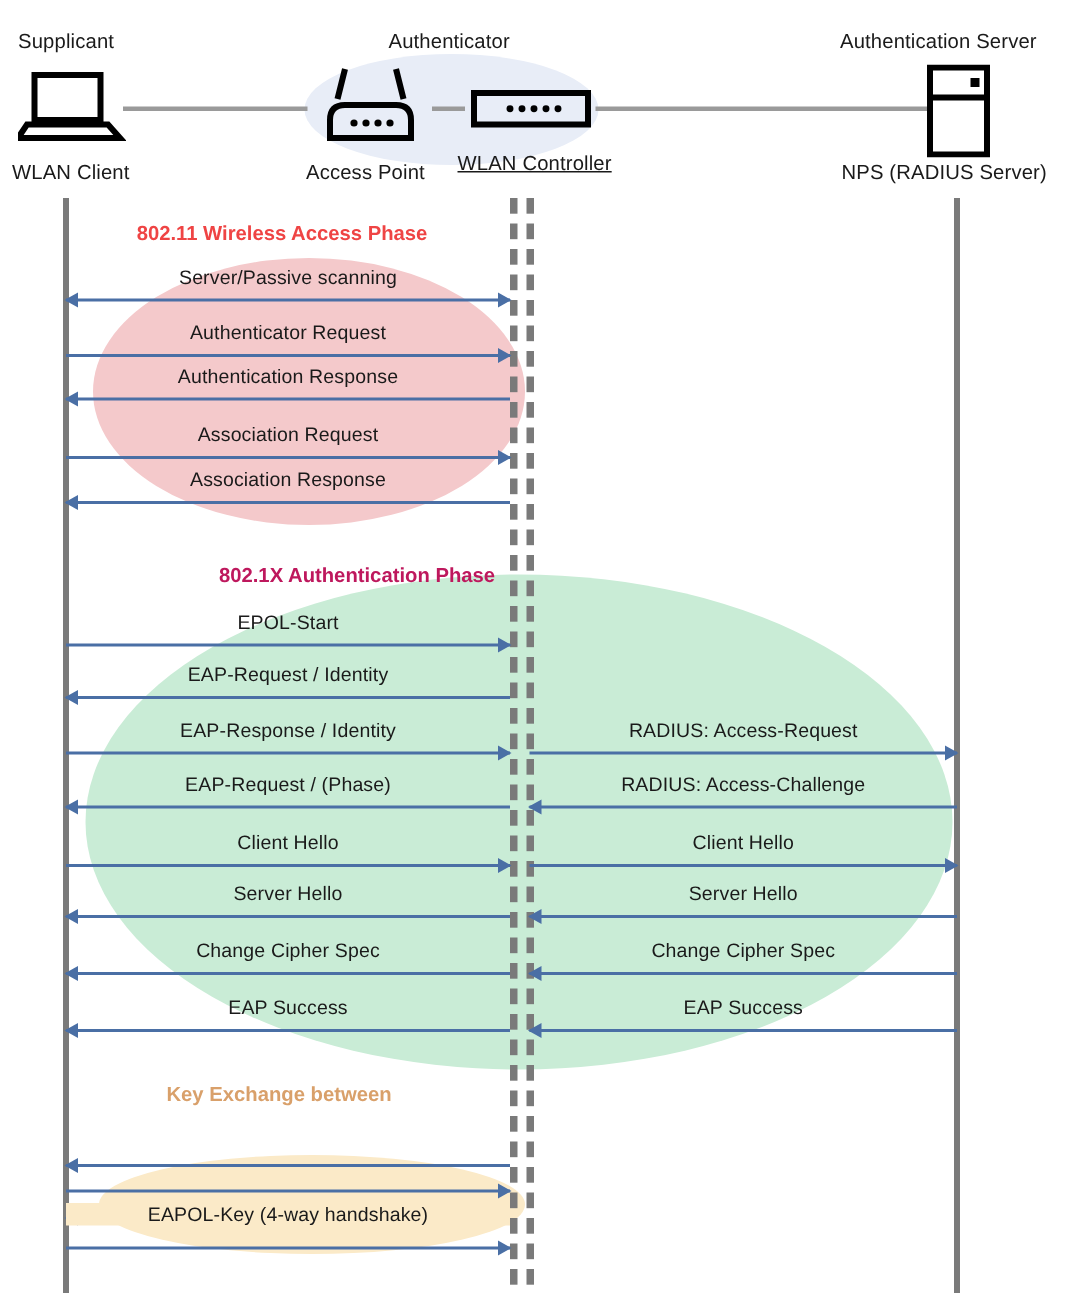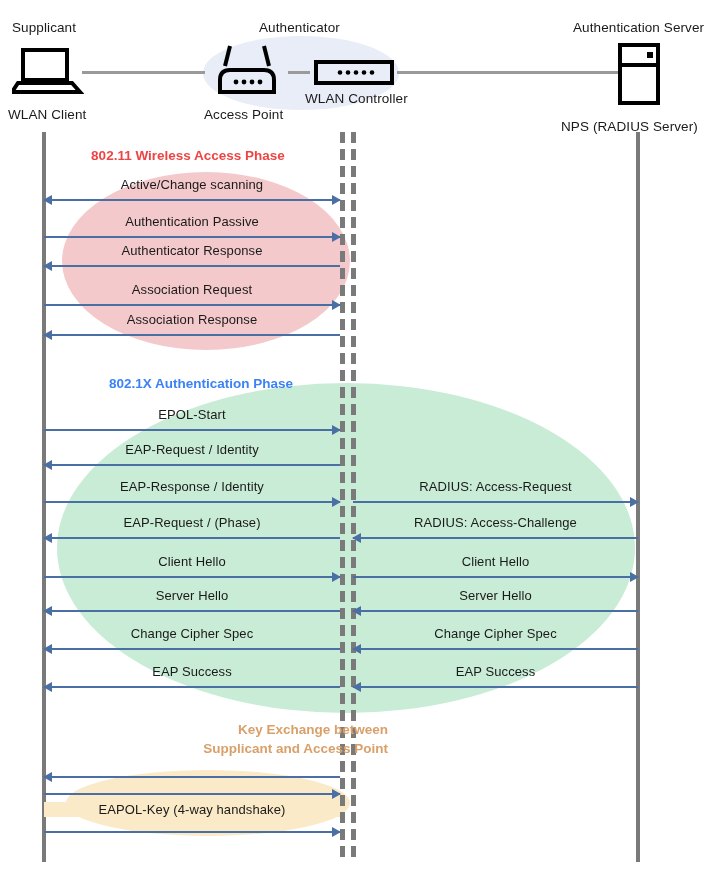--- a/index.html
+++ b/index.html
@@ -61,22 +61,22 @@
   #ellipse-key{left:66px;top:770px;width:284px;height:66px;background:#fbeac8;}
 
   
   .phase-label{
     position:absolute;z-index:6;
     font-size:13.5px;font-weight:bold;
     text-align:center;white-space:nowrap;
     line-height:19px;
   }
   #phase-label-wireless{left:0px;top:146px;width:376px;color:#ef4444;}
-  #phase-label-dot1x{left:0px;top:374px;width:402px;color:#3b82f6;}
-  #phase-label-key{left:16px;top:720px;width:372px;color:#d9a06a;white-space:normal;text-align:right;}
+  #phase-label-dot1x{left:0px;top:374px;width:402px;color:#be185d;padding-left:37px;}
+  #phase-label-key{left:0px;top:720px;width:372px;color:#d9a06a;white-space:normal;}
 
   
   .msg{position:absolute;z-index:5;}
   .msg .line{
     position:absolute;left:0;top:0;height:2px;background:#4a6fa5;width:100%;
   }
   .msg .head{
     position:absolute;top:-4px;width:0;height:0;
     border-top:5px solid transparent;
     border-bottom:5px solid transparent;
@@ -139,62 +139,61 @@
   <div class="icon" style="left:618px;top:43px;">
     <svg width="42" height="62" viewBox="0 0 42 62">
       <rect x="2" y="2" width="38" height="58" fill="none" stroke="#000" stroke-width="4"></rect>
       <line x1="2" y1="22" x2="40" y2="22" stroke="#000" stroke-width="4"></line>
       <rect x="29" y="9" width="6" height="6" fill="#000"></rect>
     </svg>
   </div>
 
   <div class="actor-title" style="left:12px;  top:20px;">Supplicant</div>
   <div class="actor-title" style="left:259px; top:20px;">Authenticator</div>
-  <div class="actor-title" style="left:560px; top:20px;margin-left:13px;">Authentication Server</div>
+  <div class="actor-title" style="left:560px; top:20px;">Authentication Server</div>
 
   <div class="actor-caption" style="left:8px;   top:107px;">WLAN Client</div>
   <div class="actor-caption" style="left:204px; top:107px;">Access Point</div>
-  <div class="actor-caption" style="left:305px; top:91px;">WLAN Controller</div>
-  <div class="actor-caption" style="left:561px; top:119px;">NPS (RADIUS Server)</div>
+  <div class="actor-caption" style="left:305px; top:101px;text-decoration:underline;">WLAN Controller</div>
+  <div class="actor-caption" style="left:561px; top:107px;">NPS (RADIUS Server)</div>
 
   <div class="lifeline" style="left:42px;  top:132px; height:730px;"></div>
   <div class="lifeline-dash" style="left:340px;top:132px; height:730px;"></div>
   <div class="lifeline-dash" style="left:351px;top:132px; height:730px;"></div>
   <div class="lifeline" style="left:636px; top:132px; height:730px;"></div>
 
   <div class="ellipse" id="ellipse-wireless"></div>
   <div class="ellipse" id="ellipse-dot1x"></div>
   <div class="ellipse" id="ellipse-key"></div>
 
   <div class="phase-label" id="phase-label-wireless">802.11 Wireless Access Phase</div>
   <div class="phase-label" id="phase-label-dot1x">802.1X Authentication Phase</div>
   <div class="phase-label" id="phase-label-key">
     <div>Key Exchange between</div>
-    <div>Supplicant and Access Point</div>
   </div>
 
   <div class="msg to-right" style="left:44px;top:199px;width:296px;">
     <div class="line"></div>
       <div class="head"></div>
-    <div class="label">Active/Change scanning</div>
+    <div class="label">Server/Passive scanning</div>
   </div>
   <div class="msg to-left" style="left:44px;top:199px;width:296px;">
     <div class="head"></div>
   </div>
 
   <div class="msg to-right" style="left:44px;top:236px;width:296px;">
     <div class="line"></div>
       <div class="head"></div>
-    <div class="label">Authentication Passive</div>
+    <div class="label">Authenticator Request</div>
   </div>
 
   <div class="msg to-left" style="left:44px;top:265px;width:296px;">
     <div class="line"></div>
       <div class="head"></div>
-    <div class="label">Authenticator Response</div>
+    <div class="label">Authentication Response</div>
   </div>
 
   <div class="msg to-right" style="left:44px;top:304px;width:296px;">
     <div class="line"></div>
       <div class="head"></div>
     <div class="label">Association Request</div>
   </div>
 
   <div class="msg to-left" style="left:44px;top:334px;width:296px;">
     <div class="line"></div>

